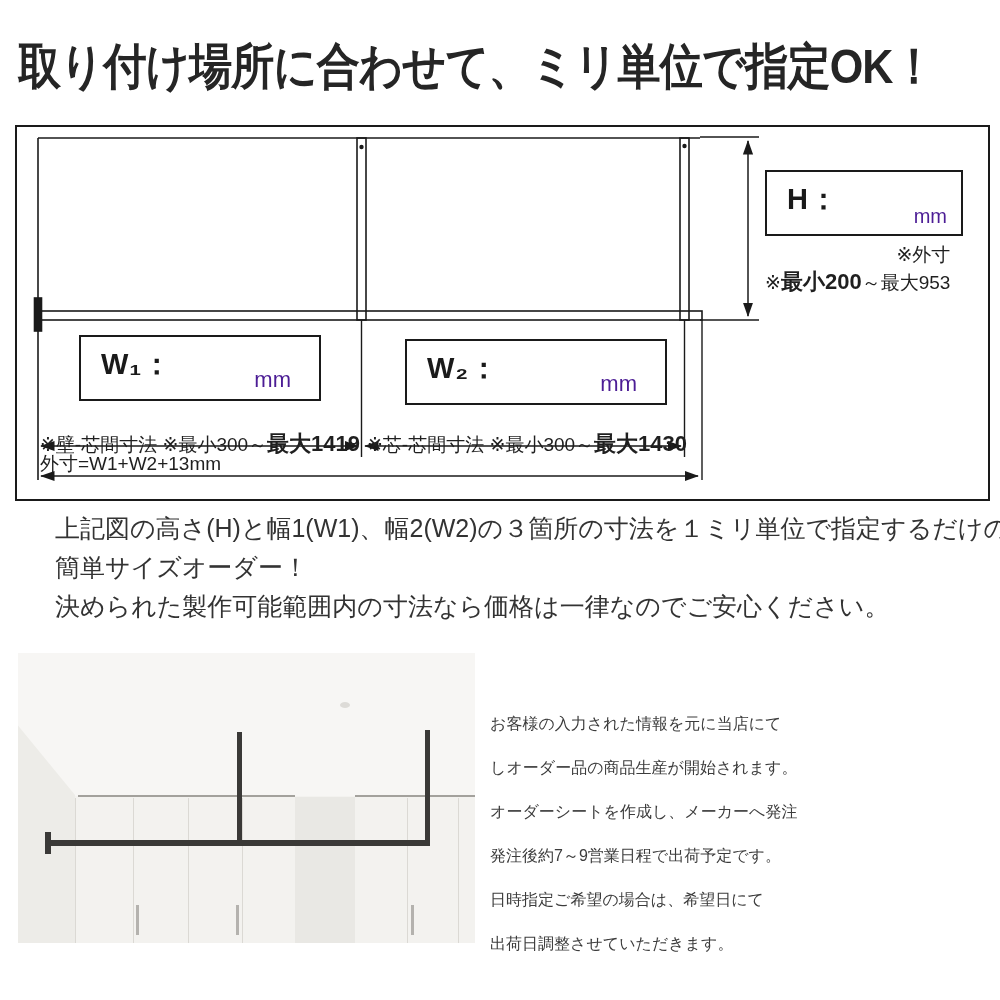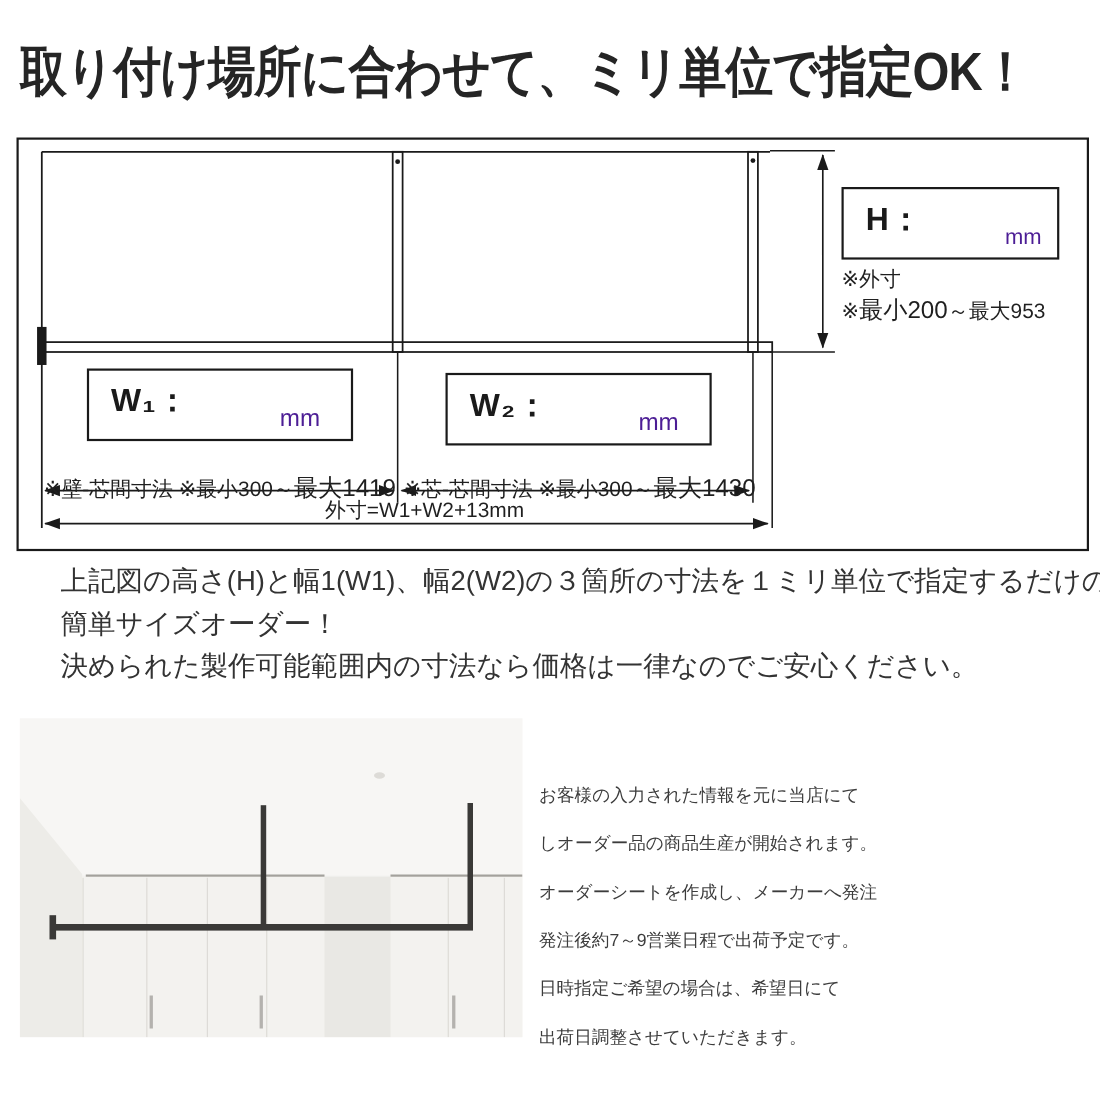--- a/index.html
+++ b/index.html
@@ -26,24 +26,24 @@
   .dim-box .lbl{
     position:absolute;left:20px;top:50%;transform:translateY(-58%);
     font-size:29px;font-weight:bold;color:#1a1a1a;letter-spacing:1px;white-space:nowrap;
   }
   .dim-box .unit{
     position:absolute;right:28px;bottom:6px;font-size:22px;color:#4c1d95;
   }
   .note{
     position:absolute;font-size:19px;color:#1f1f1f;white-space:nowrap;line-height:27px;
   }
-  .note .em{font-weight:normal;font-size:22px;}
+  .note .em{font-weight:bold;font-size:22px;}
   .note.center{text-align:center;margin-top:20px;}
   .formula{
-    position:absolute;font-size:19px;color:#1f1f1f;text-align:center;white-space:nowrap;margin-left:15px;
+    position:absolute;font-size:19px;color:#1f1f1f;text-align:left;white-space:nowrap;
   }
   
   .description{
     left:55px;top:509px;font-size:25px;line-height:39px;color:#333;white-space:nowrap;
   }
   
   .photo{
     left:18px;top:653px;width:457px;height:290px;background:#f7f6f4;overflow:hidden;
   }
   .photo .closets{position:absolute;left:0;top:143px;right:0;bottom:0;background:#f3f2ef;}
@@ -100,34 +100,34 @@
       <line x1="24" y1="319" x2="341" y2="319" marker-start="url(#ah)" marker-end="url(#ah)"></line>
       <line x1="348" y1="319" x2="664" y2="319" marker-start="url(#ah)" marker-end="url(#ah)"></line>
       <line x1="24" y1="349" x2="681" y2="349" marker-start="url(#ah)" marker-end="url(#ah)"></line>
     </g>
   </svg>
 
   <div class="dim-box" style="left:748px;top:43px;width:194px;height:62px;">
     <span class="lbl">H：</span>
     <span class="unit" style="right:14px;font-size:20px;">mm</span>
   </div>
-  <div class="note" style="left:748px;top:114px;">
+  <div class="note" style="left:748px;top:114px;text-align:right;">
     <span>※外寸</span><br>
     <span>※</span><span class="em">最小200</span><span>～最大953</span>
   </div>
 
   <div class="dim-box" style="left:62px;top:208px;width:238px;height:62px;text-decoration:underline;">
     <span class="lbl">W₁：</span>
     <span class="unit">mm</span>
   </div>
   <div class="note center" style="left:16px;top:283px;width:334px;">
     <span>※壁-芯間寸法 ※最小300～</span><span class="em">最大1419</span>
   </div>
 
-  <div class="dim-box" style="left:388px;top:212px;width:238px;height:62px;">
+  <div class="dim-box" style="left:388px;top:212px;width:238px;height:62px;padding-left:20px;">
     <span class="lbl">W₂：</span>
     <span class="unit">mm</span>
   </div>
   <div class="note center" style="left:345px;top:283px;width:330px;">
     <span>※芯-芯間寸法 ※最小300～</span><span class="em">最大1430</span>
   </div>
 
   <div class="formula" style="left:23px;top:324px;width:662px;">外寸=W1+W2+13mm</div>
 </div>
 

